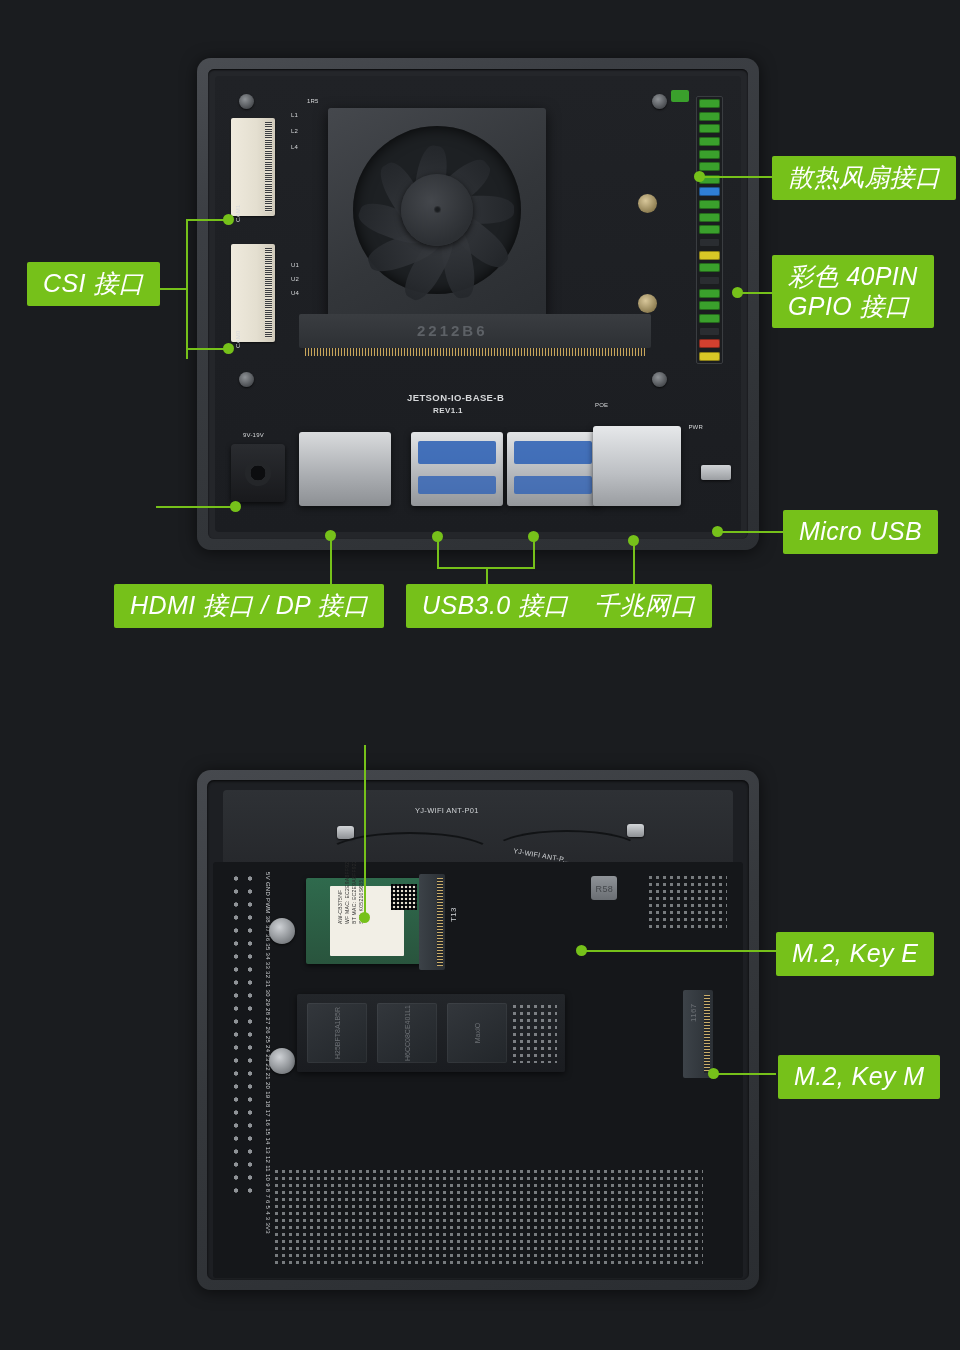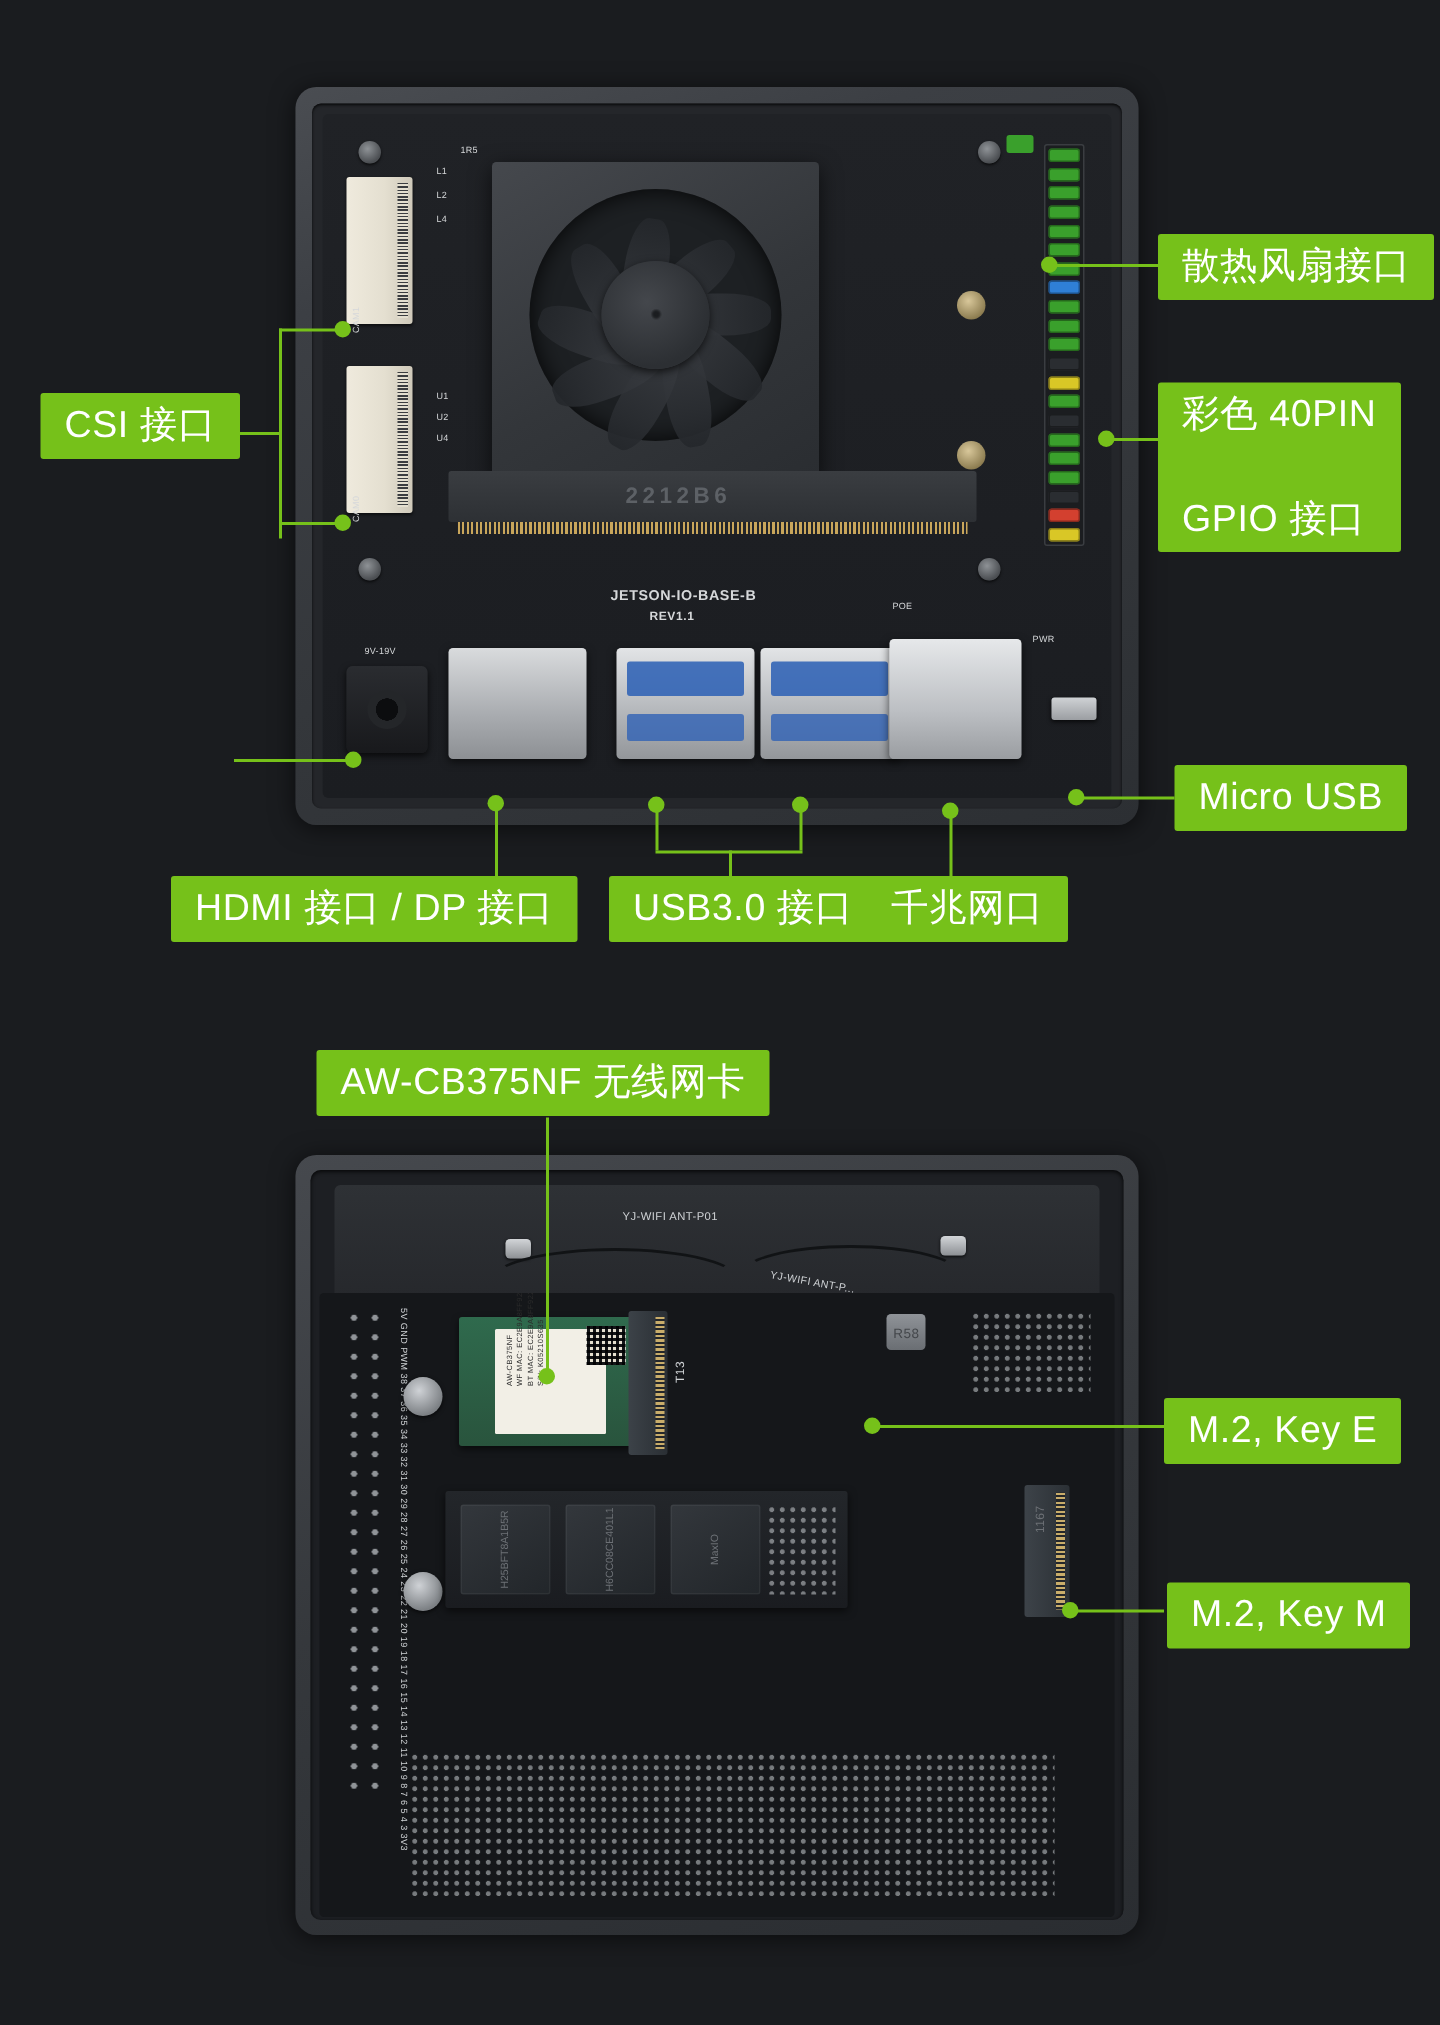--- a/index.html
+++ b/index.html
@@ -9,21 +9,21 @@
     font-family:"Liberation Sans","DejaVu Sans",sans-serif;
   }
   .stage { position:absolute; inset:0; }
 
   
   .badge{
     position:absolute; background:#76c11a; color:#fff;
     border-radius:2px; display:flex; flex-direction:column;
     align-items:center; justify-content:center;
     padding:7px 16px; line-height:1.18; white-space:nowrap;
-    font-size:25px; letter-spacing:.4px; z-index:40;
+    font-size:25px; letter-spacing:.4px; z-index:40;font-style:italic;
   }
   .badge span{ display:block; }
 
   
   .ln{ position:absolute; background:#76c11a; z-index:30; }
   .ln.h{ height:2px; }
   .ln.v{ width:2px; }
   .dot{ position:absolute; width:11px; height:11px; border-radius:50%;
         background:#76c11a; z-index:35; }
 
@@ -335,21 +335,21 @@
   <div class="ln h" style="left:186px; top:348px; width:41px;"></div>
   <div class="dot" style="left:223px; top:214px;"></div>
   <div class="dot" style="left:223px; top:343px;"></div>
 
   <div class="badge" style="left:772px; top:156px;">
     <span>散热风扇接口</span>
   </div>
   <div class="ln h" style="left:700px; top:176px; width:72px;"></div>
   <div class="dot" style="left:694px; top:171px;"></div>
 
-  <div class="badge" style="left:772px; top:255px; align-items:flex-start;gap:40px;">
+  <div class="badge" style="left:772px; top:255px; align-items:flex-start;">
     <span>彩色 40PIN</span>
     <span>GPIO 接口</span>
   </div>
   <div class="ln h" style="left:738px; top:292px; width:34px;"></div>
   <div class="dot" style="left:732px; top:287px;"></div>
 
   <div class="ln h" style="left:156px; top:506px; width:80px;"></div>
   <div class="dot" style="left:230px; top:501px;"></div>
 
   <div class="badge" style="left:114px; top:584px;justify-content:center;">
@@ -430,23 +430,20 @@
         <div class="pads" style="left:214px; top:9px; width:46px; height:60px;"></div>
       </div>
 
       <div class="m2m"></div>
       <div class="silk2" style="right:36px; top:160px; font-size:8px; color:#6d7176; transform:rotate(-90deg); transform-origin:left top;">1167</div>
 
       <div class="pads" style="left:60px; bottom:14px; right:40px; height:96px;"></div>
     </div>
   </div>
 
-  <div class="badge" style="left:211px; top:700px;">
-    <span>AW-CB375NF 无线网卡</span>
-  </div>
   <div class="ln v" style="left:364px; top:745px; height:172px;"></div>
   <div class="dot" style="left:359px; top:912px;"></div>
 
   <div class="badge" style="left:776px; top:932px;">
     <span>M.2, Key E</span>
   </div>
   <div class="ln h" style="left:580px; top:950px; width:196px;"></div>
   <div class="dot" style="left:576px; top:945px;"></div>
 
   <div class="badge" style="left:778px; top:1055px;">

